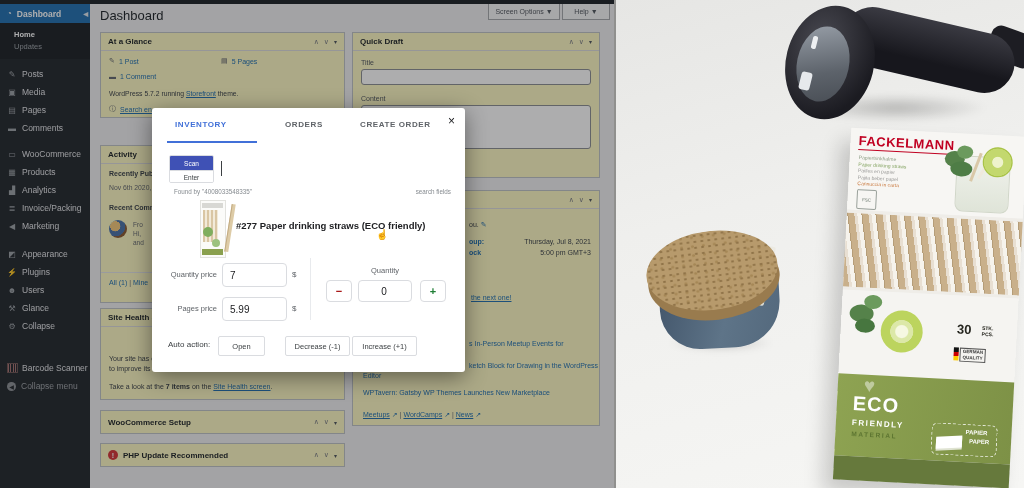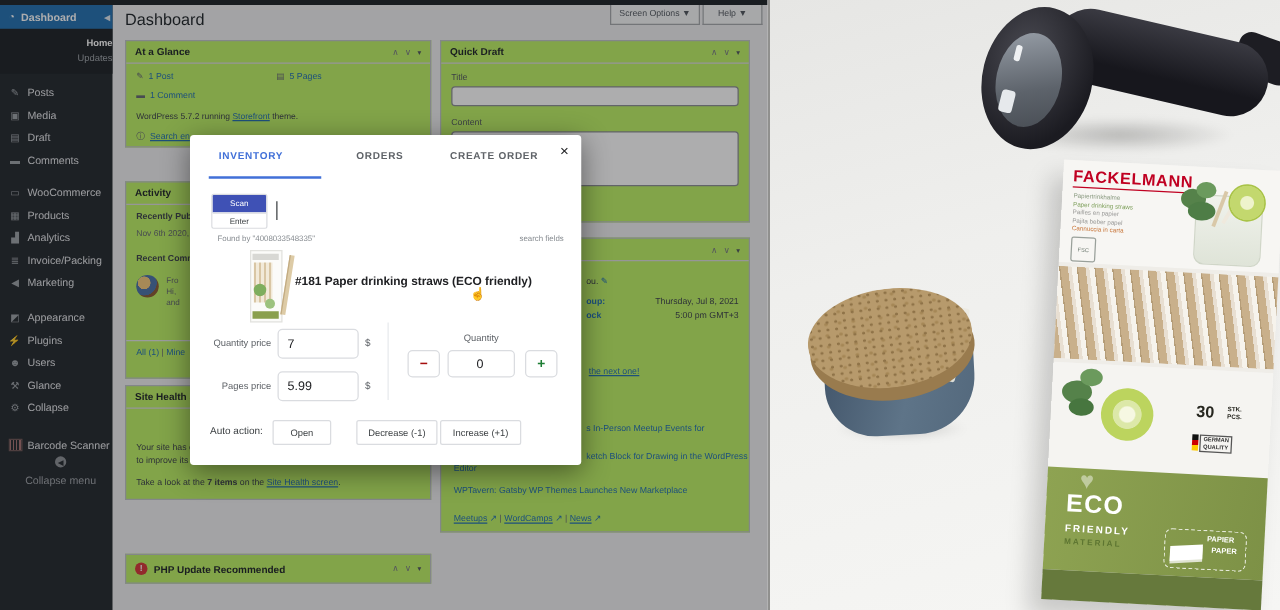--- a/index.html
+++ b/index.html
@@ -9,40 +9,40 @@
   
   .admin{position:absolute;left:0;top:0;width:614px;height:488px;background:#f0f0f1;overflow:hidden;}
   .topstrip{position:absolute;left:0;top:0;width:614px;height:4px;background:#1d2327;z-index:6;}
   .dim{position:absolute;inset:0;background:rgba(20,20,22,0.35);z-index:40;pointer-events:none;}
   
   .sidebar{position:absolute;left:0;top:4px;width:90px;height:484px;background:#23282d;z-index:5;}
   .sb-active{height:19px;background:#2271b1;color:#fff;display:flex;align-items:center;gap:5px;
              padding:0 4px 0 7px;font-size:8.5px;font-weight:bold;position:relative;}
   .sb-active .gl{font-size:8px;}
   .sb-arrow{position:absolute;right:2px;font-size:6px;color:#dfe7ee;}
-  .sb-sub{background:#1c2126;padding:6px 0 6px 2px;text-align:right;}
+  .sb-sub{background:#1c2126;padding:6px 0 6px 2px;}
   .sb-sub .sub{height:12px;line-height:12px;padding-left:12px;font-size:7.5px;}
   .sub-home{color:#fff;font-weight:bold;}
   .sub-upd{color:#9ea3a8;}
   .sb-item{height:18px;display:flex;align-items:center;gap:5px;padding-left:7px;
            font-size:8.5px;color:#e2e4e7;}
   .sb-item .gl{width:10px;font-size:8px;color:#9ca2a7;text-align:center;flex:0 0 auto;}
-  .gap1{margin-top:6px;}.gap2{margin-top:8px;}.gap3{margin-top:10px;}.gap4{margin-top:12px;}
+  .gap1{margin-top:6px;}.gap2{margin-top:8px;}.gap3{margin-top:10px;}.gap4{margin-top:24px;}
   .icon-bars{width:9px;height:8px;flex:0 0 auto;margin-left:1px;
              background:repeating-linear-gradient(90deg,#a87272 0 1px,transparent 1px 2.5px);
              outline:1px solid #6e5555;}
   .icon-circ{width:9px;height:9px;border-radius:50%;background:#8d9196;color:#23282d;
              font-size:6px;display:flex;align-items:center;justify-content:center;flex:0 0 auto;}
-  .sb-collapse{color:#9ea3a8;flex-direction:column;}
+  .sb-collapse{color:#9ea3a8;}
   
   .topbtn{position:absolute;top:4px;height:15px;background:#f6f7f7;border:1px solid #a7aaad;border-top:none;
           font-size:7px;color:#50575e;display:flex;align-items:center;justify-content:center;z-index:3;}
   .h1{position:absolute;left:100px;top:8px;font-size:13px;font-weight:500;color:#1d2327;z-index:3;}
   
-  .widget{position:absolute;background:#bef264;border:1px solid #bfc3c7;box-sizing:border-box;z-index:3;}
+  .widget{position:absolute;background:#fef9c3;border:1px solid #bfc3c7;box-sizing:border-box;z-index:3;}
   .whead{position:relative;height:18px;border-bottom:1px solid #dcdcde;display:flex;align-items:center;
          padding:0 7px;box-sizing:border-box;}
   .whead.noline{border-bottom:none;height:22px;}
   .wtitle{font-size:8px;font-weight:bold;color:#1d2327;white-space:nowrap;}
   .wctrls{margin-left:auto;display:flex;align-items:center;gap:5px;color:#787c82;font-size:7px;}
   .wtoggle{font-size:6px;color:#50575e;}
   .lnk{color:#2271b1;cursor:pointer;}
   .lnku{color:#2271b1;text-decoration:underline;cursor:pointer;}
   .txt{color:#3c434a;}
   .mut{color:#646970;}
@@ -196,21 +196,21 @@
       <div class="sb-item gap1">
         <span class="gl">✎</span>
         <span>Posts</span>
       </div>
       <div class="sb-item">
         <span class="gl">▣</span>
         <span>Media</span>
       </div>
       <div class="sb-item">
         <span class="gl">▤</span>
-        <span>Draft</span>
+        <span>Pages</span>
       </div>
       <div class="sb-item">
         <span class="gl">▬</span>
         <span>Comments</span>
       </div>
       <div class="sb-item gap2">
         <span class="gl">▭</span>
         <span>WooCommerce</span>
       </div>
       <div class="sb-item">
@@ -319,20 +319,30 @@
 
     <div class="widget" style="left:100px;top:308px;width:245px;height:92px;">
       <div class="whead">
         <span class="wtitle">Site Health S</span>
       </div>
       <div class="abs txt" style="left:8px;top:46px;font-size:7px;">Your site has c</div>
       <div class="abs txt" style="left:8px;top:56px;font-size:7px;">to improve its</div>
       <div class="abs txt" style="left:8px;top:74px;font-size:7px;"><span>Take a look at the </span><b>7 items</b><span> on the </span><span class="lnku">Site Health screen</span><span>.</span></div>
     </div>
 
+    <div class="widget" style="left:100px;top:410px;width:245px;height:24px;">
+      <div class="whead noline">
+        <span class="wtitle">WooCommerce Setup</span>
+        <span class="wctrls">
+          <span>∧</span>
+          <span>∨</span>
+          <span class="wtoggle">▾</span>
+        </span>
+      </div>
+    </div>
 
     <div class="widget" style="left:352px;top:32px;width:248px;height:146px;">
       <div class="whead">
         <span class="wtitle">Quick Draft</span>
         <span class="wctrls">
           <span>∧</span>
           <span>∨</span>
           <span class="wtoggle">▾</span>
         </span>
       </div>
@@ -405,21 +415,21 @@
       <div class="sfields">search fields</div>
 
       <div class="thumb">
         <div class="t-top"></div>
         <div class="t-straws"></div>
         <div class="t-g1"></div>
         <div class="t-g2"></div>
         <div class="t-bot"></div>
       </div>
       <div class="loosestraw"></div>
-      <div class="ptitle">#181 Paper drinking straws (ECO friendly)</div>
+      <div class="ptitle">#277 Paper drinking straws (ECO friendly)</div>
       <div class="cursorglyph">☝</div>
 
       <div class="flabel" style="left:3px;top:162px;">Quantity price</div>
       <input class="finput" style="left: 70px; top: 155px; width: 65px; height: 24px;" value="7">
       <div class="dollar" style="left:140px;top:162px;">$</div>
       <div class="flabel" style="left:3px;top:196px;">Pages price</div>
       <input class="finput" style="left: 70px; top: 189px; width: 65px; height: 24px;" value="5.99">
       <div class="dollar" style="left:140px;top:196px;">$</div>
       <div class="vdiv"></div>
 

